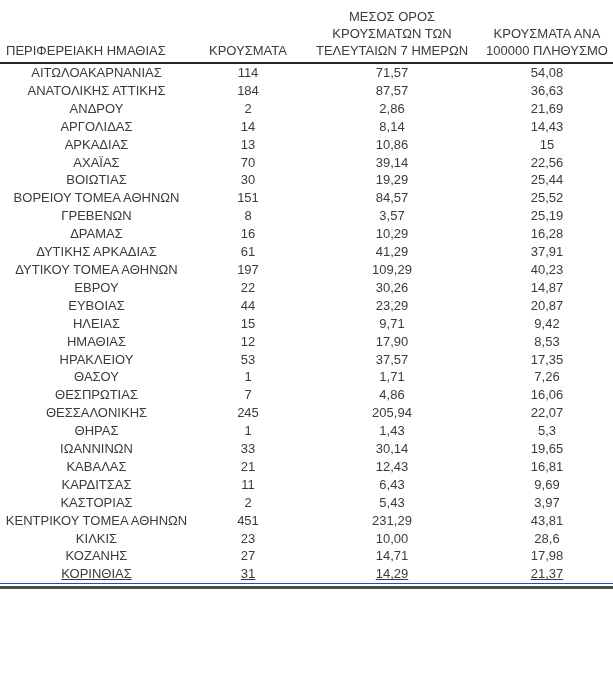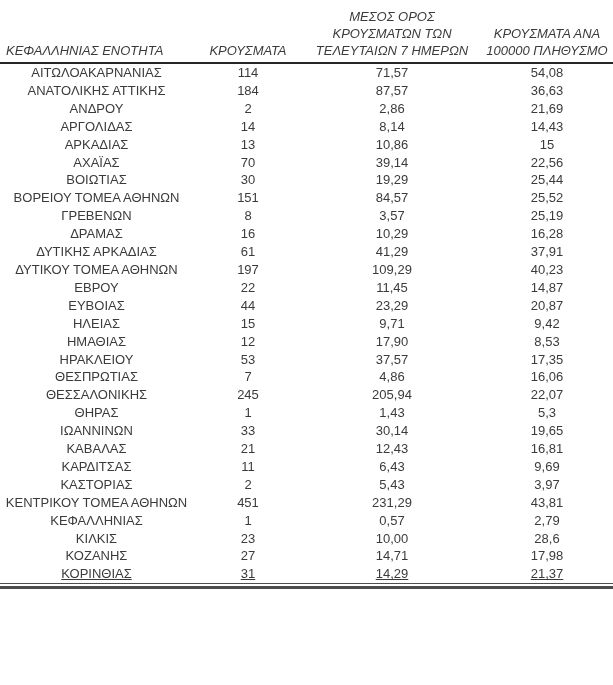--- a/index.html
+++ b/index.html
@@ -28,21 +28,20 @@
   table.stats col.c4 { width: 132px; }
 
   table.stats thead th {
     font-weight: normal;
     vertical-align: bottom;
     text-align: center;
     white-space: pre-line;
     line-height: 17px;
     padding: 8px 0 3px 0;
     border-bottom: 2px solid #262626;
-    font-style: italic;
   }
   table.stats thead th.first {
     text-align: left;
     padding-left: 6px;
   }
 
   table.stats tbody td {
     text-align: center;
     vertical-align: bottom;
     height: 17.9px;
@@ -67,21 +66,21 @@
 <div class="page">
   <table class="stats">
     <colgroup>
       <col class="c1">
         <col class="c2">
         <col class="c3">
         <col class="c4">
     </colgroup>
     <thead>
       <tr>
-        <th class="first">ΚΕΦΑΛΛΗΝΙΑΣ ΕΝΟΤΗΤΑ</th>
+        <th class="first">ΠΕΡΙΦΕΡΕΙΑΚΗ ΗΜΑΘΙΑΣ</th>
         <th>ΚΡΟΥΣΜΑΤΑ</th>
         <th>ΜΕΣΟΣ ΟΡΟΣ
 ΚΡΟΥΣΜΑΤΩΝ ΤΩΝ
 ΤΕΛΕΥΤΑΙΩΝ 7 ΗΜΕΡΩΝ</th>
         <th>ΚΡΟΥΣΜΑΤΑ ΑΝΑ
 100000 ΠΛΗΘΥΣΜΟ</th>
       </tr>
     </thead>
     <tbody id="table-body">
         <tr>
@@ -152,21 +151,21 @@
         </tr>
         <tr>
           <td>ΔΥΤΙΚΟΥ ΤΟΜΕΑ ΑΘΗΝΩΝ</td>
           <td>197</td>
           <td>109,29</td>
           <td>40,23</td>
         </tr>
         <tr>
           <td>ΕΒΡΟΥ</td>
           <td>22</td>
-          <td>11,45</td>
+          <td>30,26</td>
           <td>14,87</td>
         </tr>
         <tr>
           <td>ΕΥΒΟΙΑΣ</td>
           <td>44</td>
           <td>23,29</td>
           <td>20,87</td>
         </tr>
         <tr>
           <td>ΗΛΕΙΑΣ</td>
@@ -180,20 +179,26 @@
           <td>17,90</td>
           <td>8,53</td>
         </tr>
         <tr>
           <td>ΗΡΑΚΛΕΙΟΥ</td>
           <td>53</td>
           <td>37,57</td>
           <td>17,35</td>
         </tr>
         <tr>
+          <td>ΘΑΣΟΥ</td>
+          <td>1</td>
+          <td>1,71</td>
+          <td>7,26</td>
+        </tr>
+        <tr>
           <td>ΘΕΣΠΡΩΤΙΑΣ</td>
           <td>7</td>
           <td>4,86</td>
           <td>16,06</td>
         </tr>
         <tr>
           <td>ΘΕΣΣΑΛΟΝΙΚΗΣ</td>
           <td>245</td>
           <td>205,94</td>
           <td>22,07</td>
@@ -228,26 +233,20 @@
           <td>5,43</td>
           <td>3,97</td>
         </tr>
         <tr>
           <td>ΚΕΝΤΡΙΚΟΥ ΤΟΜΕΑ ΑΘΗΝΩΝ</td>
           <td>451</td>
           <td>231,29</td>
           <td>43,81</td>
         </tr>
         <tr>
-          <td>ΚΕΦΑΛΛΗΝΙΑΣ</td>
-          <td>1</td>
-          <td>0,57</td>
-          <td>2,79</td>
-        </tr>
-        <tr>
           <td>ΚΙΛΚΙΣ</td>
           <td>23</td>
           <td>10,00</td>
           <td>28,6</td>
         </tr>
         <tr>
           <td>ΚΟΖΑΝΗΣ</td>
           <td>27</td>
           <td>14,71</td>
           <td>17,98</td>

